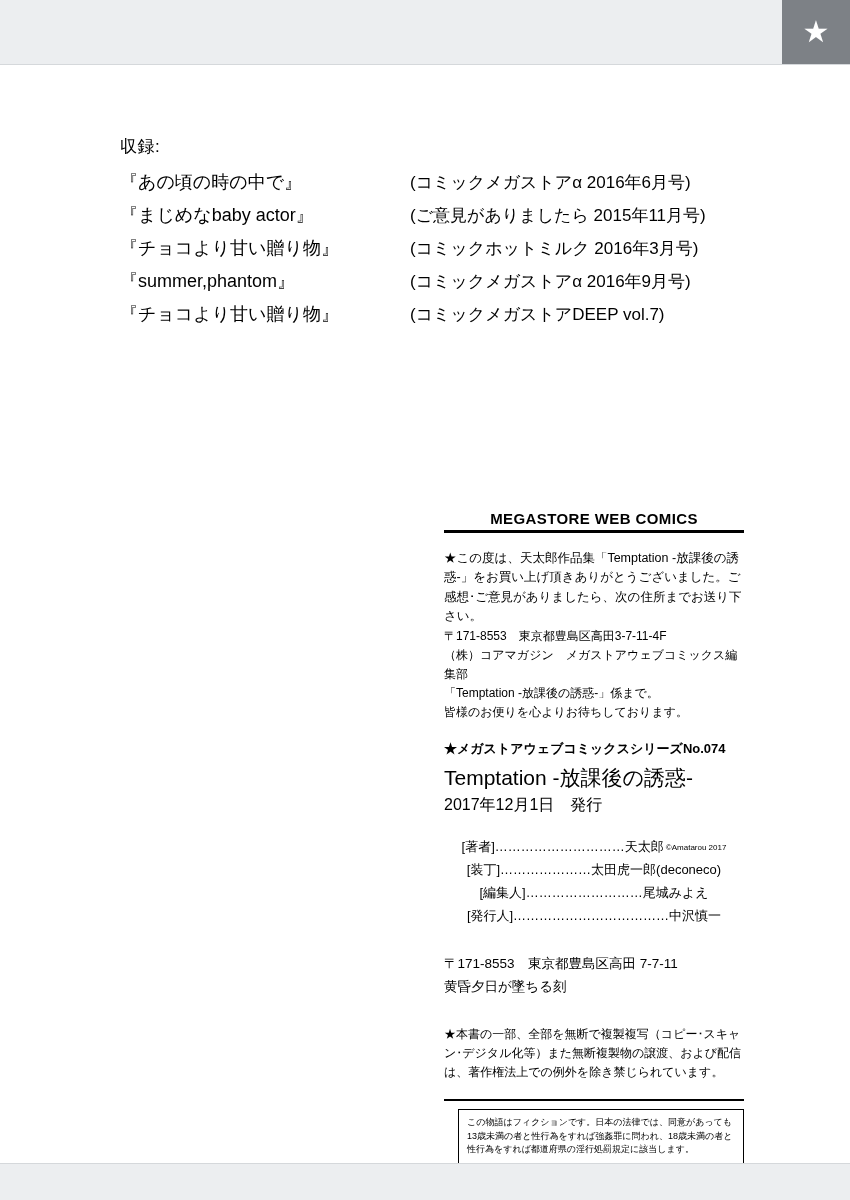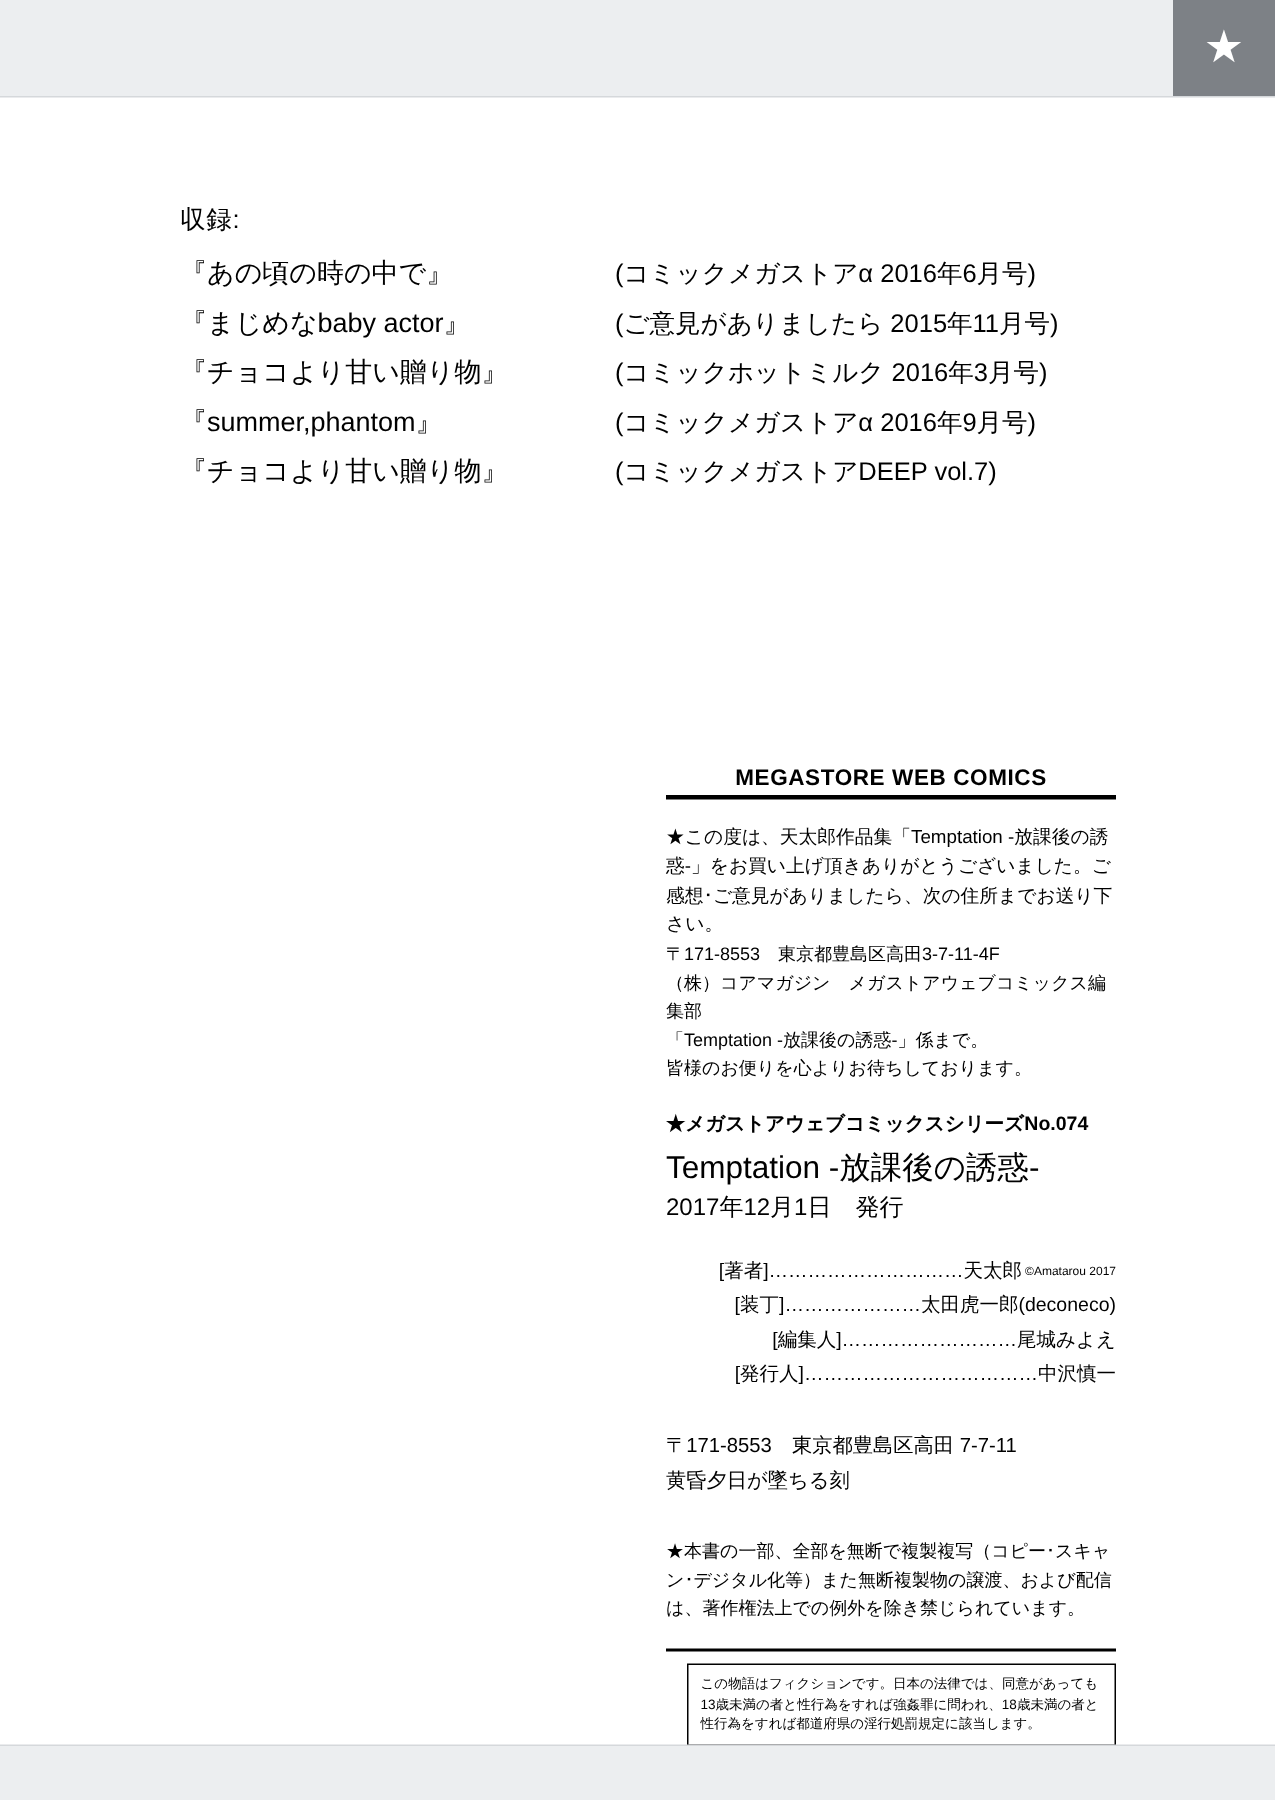--- a/index.html
+++ b/index.html
@@ -136,21 +136,21 @@
     margin-top: 6px;
     letter-spacing: 0px;
     white-space: nowrap;
   }
   .book-date {
     font-size: 16px;
     margin-top: 3px;
   }
   .credits {
     margin-top: 20px;
-    text-align: right;
+    text-align: center;
   }
   .credit-row {
     font-size: 13px;
     line-height: 1.75;
     white-space: nowrap;
   }
   .credit-copy {
     font-size: 8px;
     vertical-align: middle;
     margin-left: 2px;

